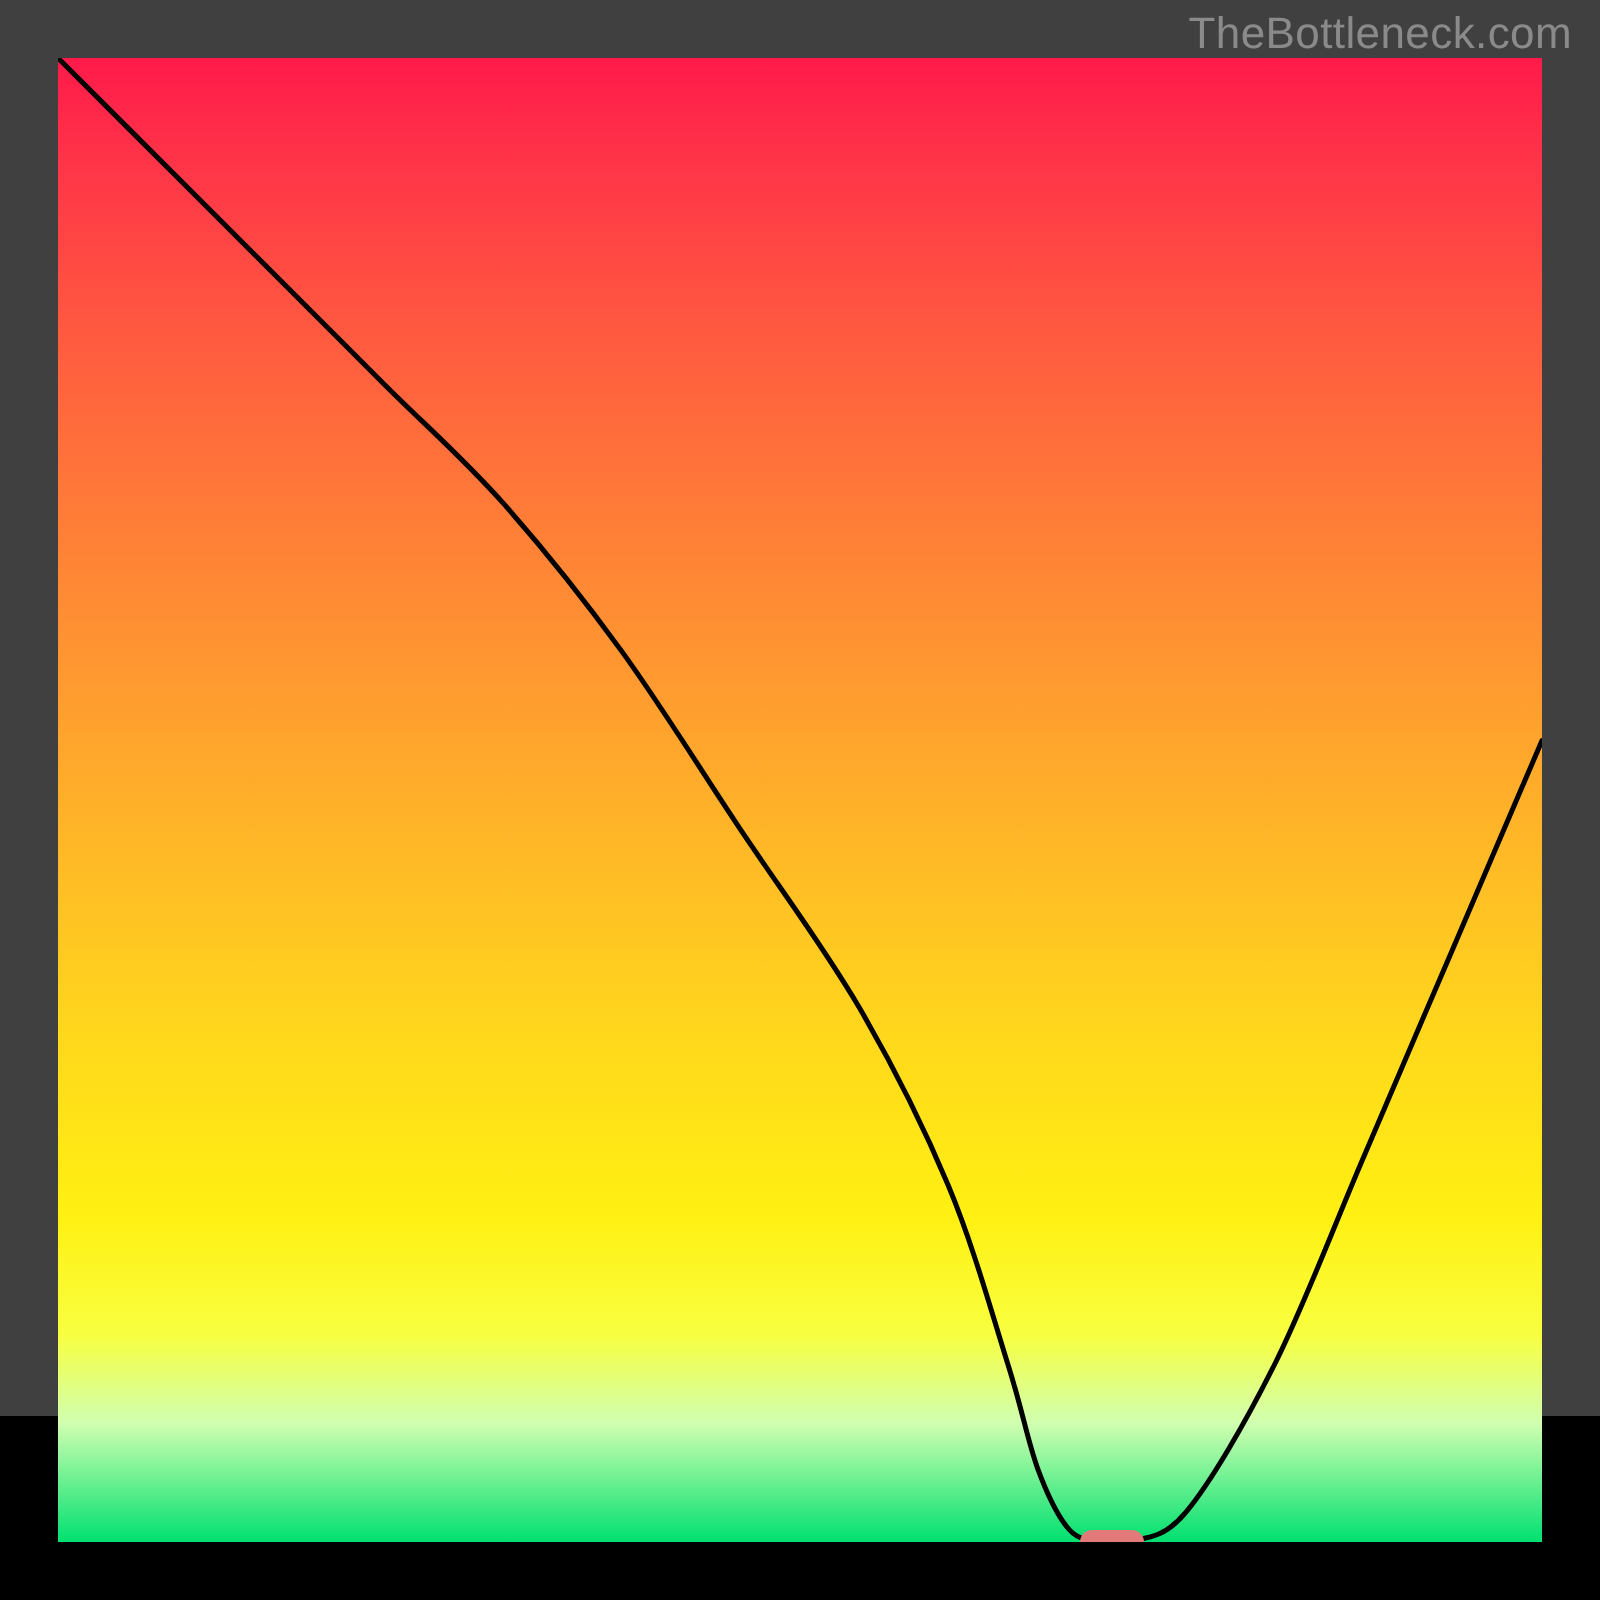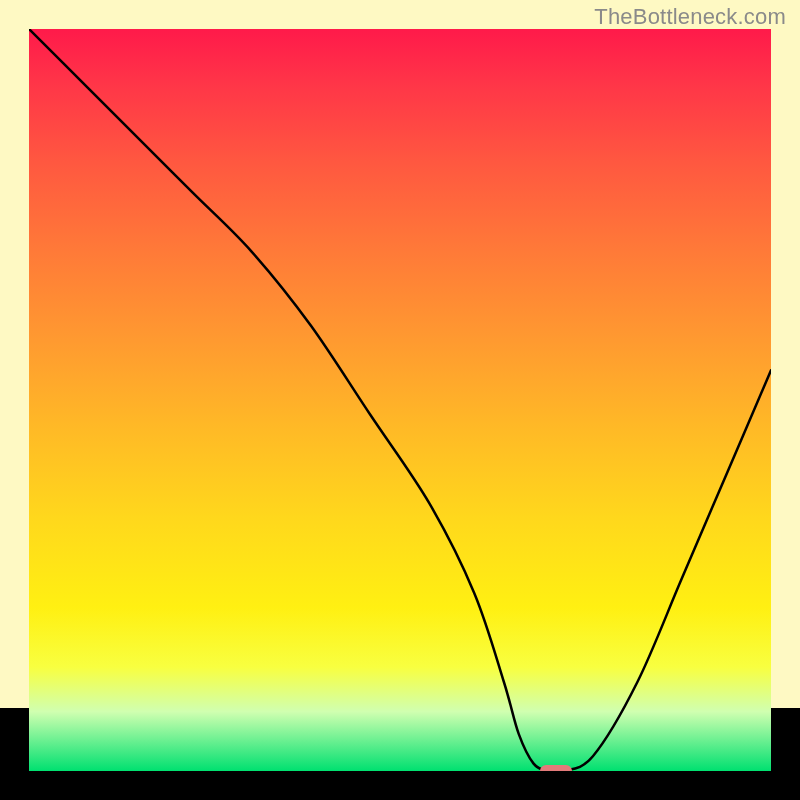--- a/index.html
+++ b/index.html
@@ -9,21 +9,21 @@
     height: 800px;
     background: #000;
     overflow: hidden;
   }
   .frame {
     position: absolute;
     left: 0;
     top: 0;
     width: 800px;
     height: 708px;
-    background: #fef9c3;
+    background: #404040;
   }
   .plot-area {
     position: absolute;
     left: 29px;
     top: 29px;
     width: 742px;
     height: 742px;
     overflow: hidden;
   }
   .gradient {

